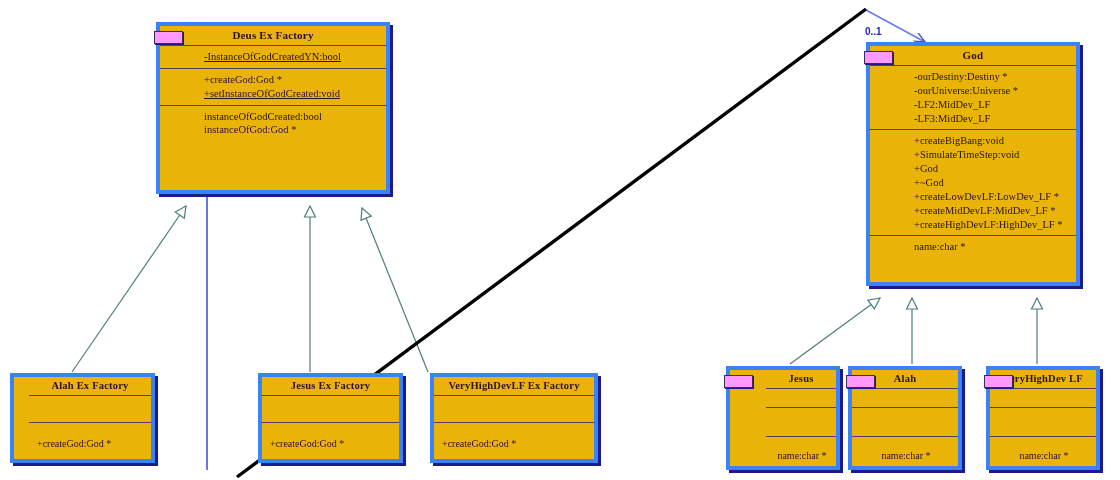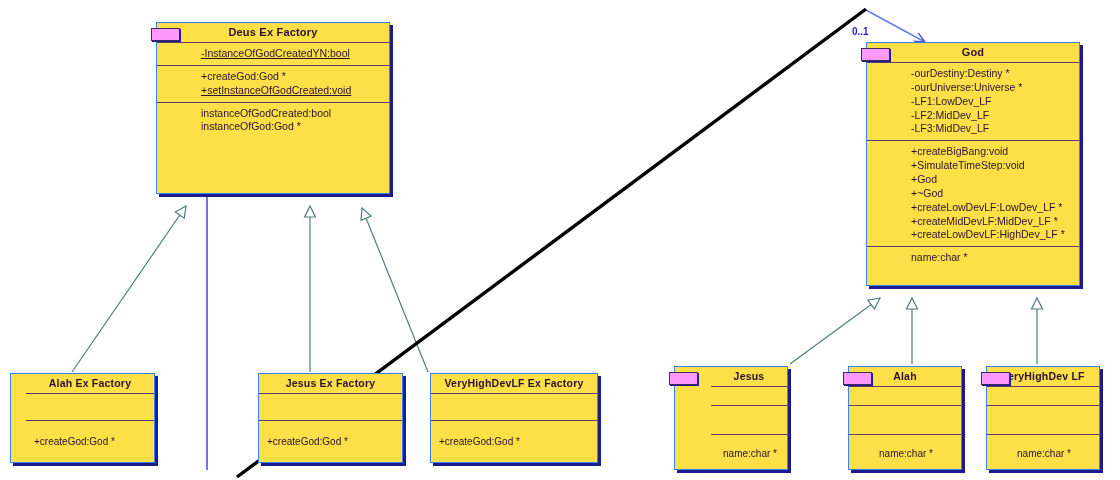--- a/index.html
+++ b/index.html
@@ -25,24 +25,25 @@
     top: 0;
     width: 1120px;
     height: 480px;
     pointer-events: none;
   }
 
   
   .uml-class {
     position: absolute;
     box-sizing: border-box;
-    background: #fde047;
-    border: 1px solid #3b82f6;
+    background: #eab308;
+    border: 4px solid #3b82f6;
     box-shadow: 3px 3px 0 0 #1b1b8f;
     z-index: 5;
+    font-family: Liberation Serif, serif;
   }
   .uml-class .tab {
     position: absolute;
     left: -6px;
     top: 5px;
     width: 27px;
     height: 11px;
     background: #FF99FF;
     border: 1px solid #3a2a55;
     box-shadow: 1px 1px 0 0 #1b1b8f;
@@ -77,30 +78,31 @@
   .big-member { font-size: 10.5px; padding-left: 44px; }
   .sm-title { font-size: 10.5px; }
   .sm-member { font-size: 10px; }
 
   
   #box-deus      { left: 156px; top: 22px;  width: 234px; height: 172px; }
   #box-god       { left: 866px; top: 42px;  width: 214px; height: 244px; }
   #box-alah-fac  { left: 10px;  top: 373px; width: 145px; height: 90px; padding-left: 15px;  }
   #box-jesus-fac { left: 258px; top: 373px; width: 145px; height: 90px;  }
   #box-vhd-fac   { left: 430px; top: 373px; width: 168px; height: 90px;  }
-  #box-jesus     { left: 674px; top: 366px; width: 114px; height: 104px; padding-left: 36px; }
+  #box-jesus     { left: 726px; top: 366px; width: 114px; height: 104px; padding-left: 36px; }
   #box-alah      { left: 848px; top: 366px; width: 114px; height: 104px; }
   #box-vhdlf     { left: 986px; top: 366px; width: 114px; height: 104px; }
 
   .mult-label {
     position: absolute;
     font-size: 10px;
     font-weight: bold;
     color: #2222cc;
     z-index: 7;
+    margin-left: 13px;
   }
   #mult-0-1 { left: 852px; top: 26px; }
 </style>
 </head>
 <body>
 
 <div id="canvas">
 
   <svg id="edges" viewBox="0 0 1120 480" width="1120" height="480">
     <defs>
@@ -159,32 +161,31 @@
       <div class="member big-member">instanceOfGod:God *</div>
     </div>
   </div>
 
   <div class="uml-class" id="box-god">
     <div class="tab"></div>
     <div class="cname big-title">God</div>
     <div class="compartment">
       <div class="member big-member">-ourDestiny:Destiny *</div>
       <div class="member big-member">-ourUniverse:Universe *</div>
-      <div class="member big-member">-LF1:LowDev_LF</div>
       <div class="member big-member">-LF2:MidDev_LF</div>
       <div class="member big-member">-LF3:MidDev_LF</div>
     </div>
     <div class="compartment">
       <div class="member big-member">+createBigBang:void</div>
       <div class="member big-member">+SimulateTimeStep:void</div>
       <div class="member big-member">+God</div>
       <div class="member big-member">+~God</div>
       <div class="member big-member">+createLowDevLF:LowDev_LF *</div>
       <div class="member big-member">+createMidDevLF:MidDev_LF *</div>
-      <div class="member big-member">+createLowDevLF:HighDev_LF *</div>
+      <div class="member big-member">+createHighDevLF:HighDev_LF *</div>
     </div>
     <div class="compartment">
       <div class="member big-member">name:char *</div>
     </div>
   </div>
 
   <div class="uml-class" id="box-alah-fac">
     <div class="cname sm-title">Alah Ex Factory</div>
     <div class="compartment empty-c" style="height:26px"></div>
     <div class="compartment" style="height:38px">

